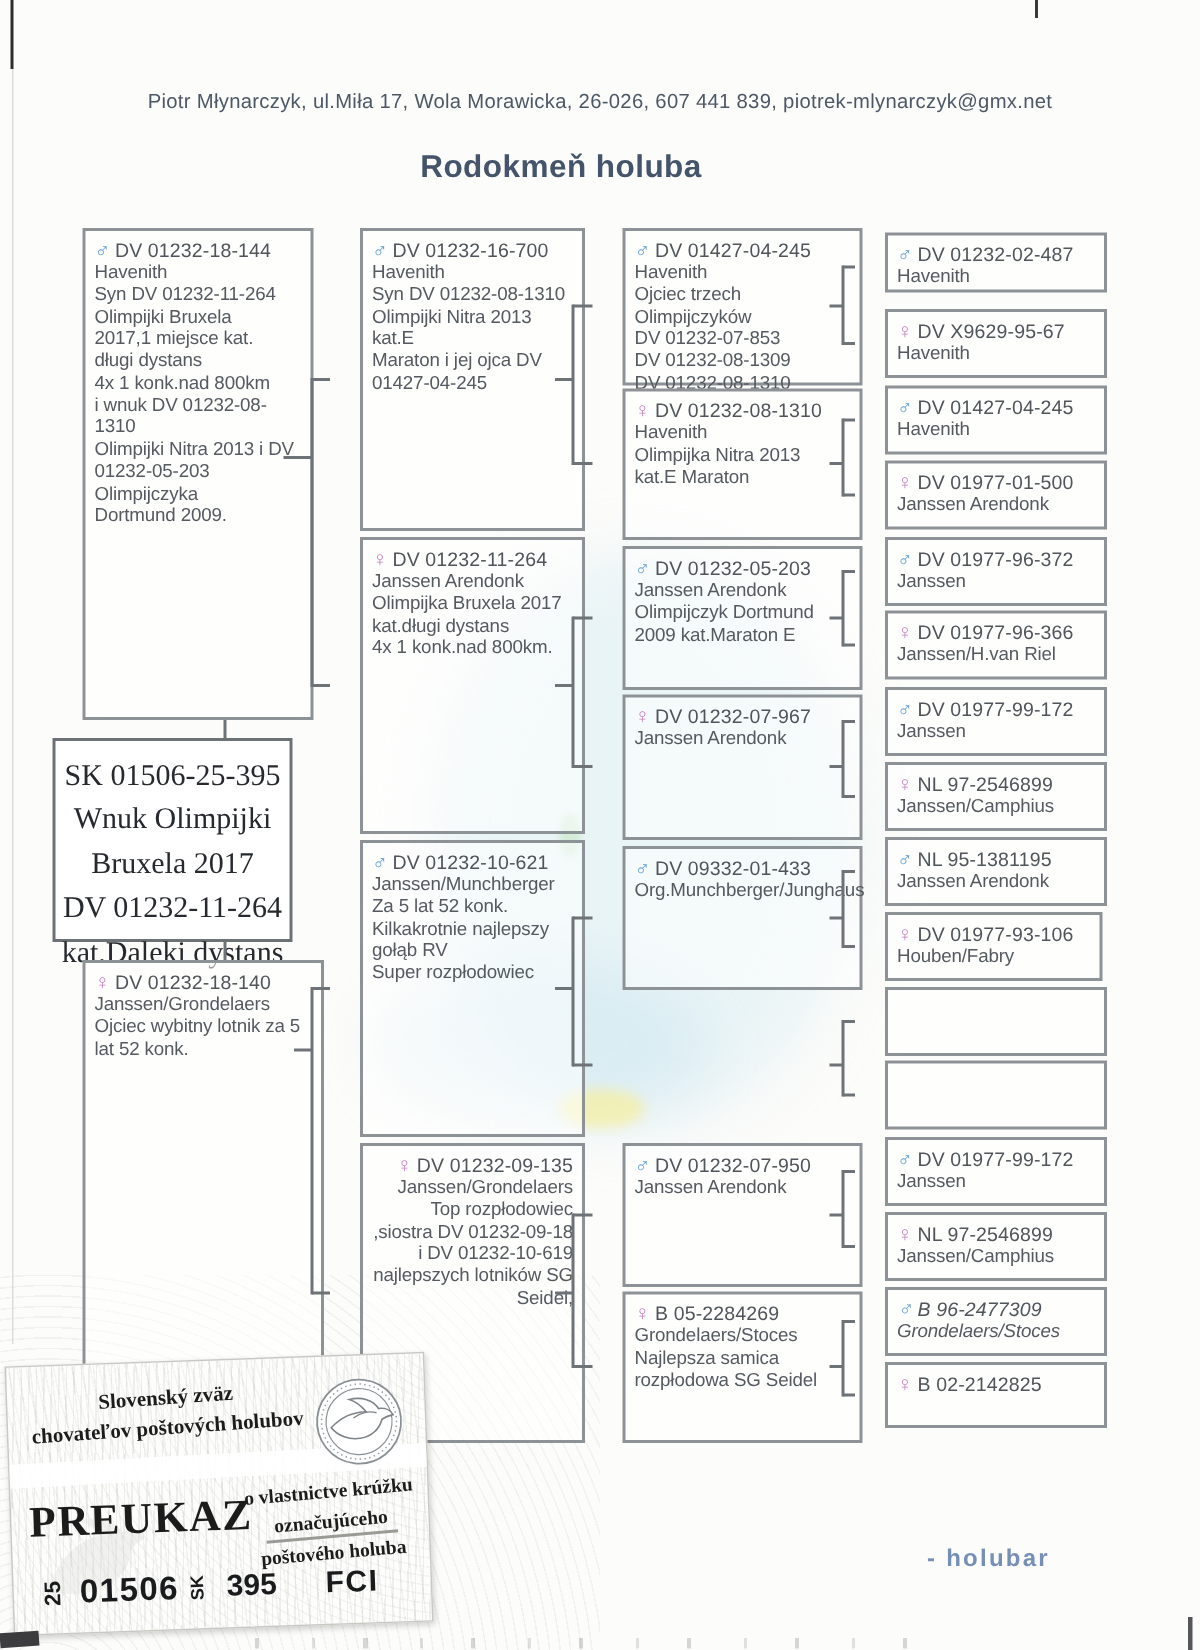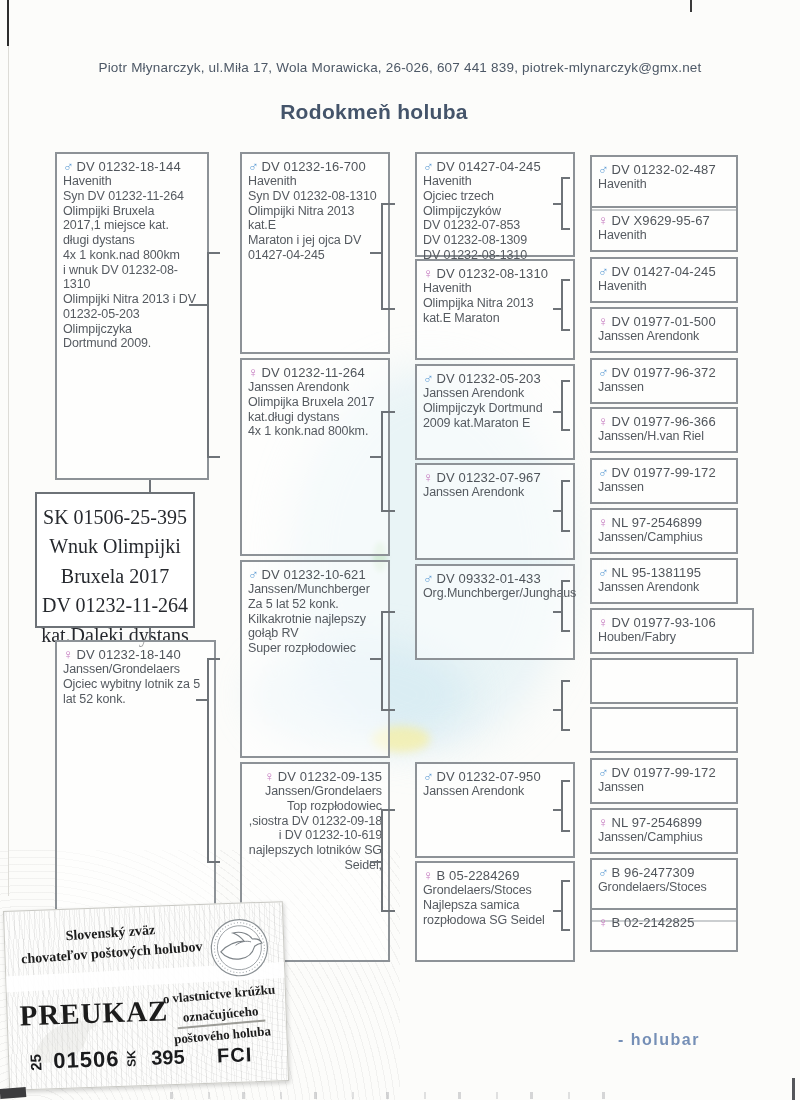--- a/index.html
+++ b/index.html
@@ -166,21 +166,21 @@
     <div class="ringline"><span class="sex male">♂</span><span>DV 01232-07-950</span></div>
     <div class="body">Janssen Arendonk</div>
   </div>
   <div class="pbox" style="left:395px;top:861px;width:160px;height:101px;">
     <div class="ringline"><span class="sex female">♀</span><span>B 05-2284269</span></div>
     <div class="body">Grondelaers/Stoces
 Najlepsza samica
 rozpłodowa SG Seidel</div>
   </div>
 
-  <div class="pbox" style="left:570px;top:155px;width:148px;height:56px;">
+  <div class="pbox" style="left:570px;top:155px;width:148px;height:40px;">
     <div class="ringline"><span class="sex male">♂</span><span>DV 01232-02-487</span></div>
     <div class="body">Havenith</div>
   </div>
   <div class="pbox" style="left:570px;top:206px;width:148px;height:46px;">
     <div class="ringline"><span class="sex female">♀</span><span>DV X9629-95-67</span></div>
     <div class="body">Havenith</div>
   </div>
   <div class="pbox" style="left:570px;top:257px;width:148px;height:46px;">
     <div class="ringline"><span class="sex male">♂</span><span>DV 01427-04-245</span></div>
     <div class="body">Havenith</div>
@@ -202,35 +202,35 @@
     <div class="body">Janssen</div>
   </div>
   <div class="pbox" style="left:570px;top:508px;width:148px;height:46px;">
     <div class="ringline"><span class="sex female">♀</span><span>NL 97-2546899</span></div>
     <div class="body">Janssen/Camphius</div>
   </div>
   <div class="pbox" style="left:570px;top:558px;width:148px;height:46px;">
     <div class="ringline"><span class="sex male">♂</span><span>NL 95-1381195</span></div>
     <div class="body">Janssen Arendonk</div>
   </div>
-  <div class="pbox" style="left:570px;top:608px;width:164px;height:46px;">
+  <div class="pbox" style="left:570px;top:608px;width:145px;height:46px;">
     <div class="ringline"><span class="sex female">♀</span><span>DV 01977-93-106</span></div>
     <div class="body">Houben/Fabry</div>
   </div>
   <div class="pbox" style="left:570px;top:658px;width:148px;height:46px;"></div>
   <div class="pbox" style="left:570px;top:707px;width:148px;height:46px;"></div>
   <div class="pbox" style="left:570px;top:758px;width:148px;height:46px;">
     <div class="ringline"><span class="sex male">♂</span><span>DV 01977-99-172</span></div>
     <div class="body">Janssen</div>
   </div>
   <div class="pbox" style="left:570px;top:808px;width:148px;height:46px;">
     <div class="ringline"><span class="sex female">♀</span><span>NL 97-2546899</span></div>
     <div class="body">Janssen/Camphius</div>
   </div>
-  <div class="pbox" style="left:570px;top:858px;width:148px;height:64px;">
+  <div class="pbox" style="left:570px;top:858px;width:148px;height:46px;font-style:italic;">
     <div class="ringline"><span class="sex male">♂</span><span>B 96-2477309</span></div>
     <div class="body">Grondelaers/Stoces</div>
   </div>
   <div class="pbox" style="left:570px;top:908px;width:148px;height:44px;">
     <div class="ringline"><span class="sex female">♀</span><span>B 02-2142825</span></div>
     <div class="body"></div>
   </div>
 
   <div id="connlayer">
       <div class="conn" style="left: 149px; top: 480px; width: 2px; height: 12px;"></div>

